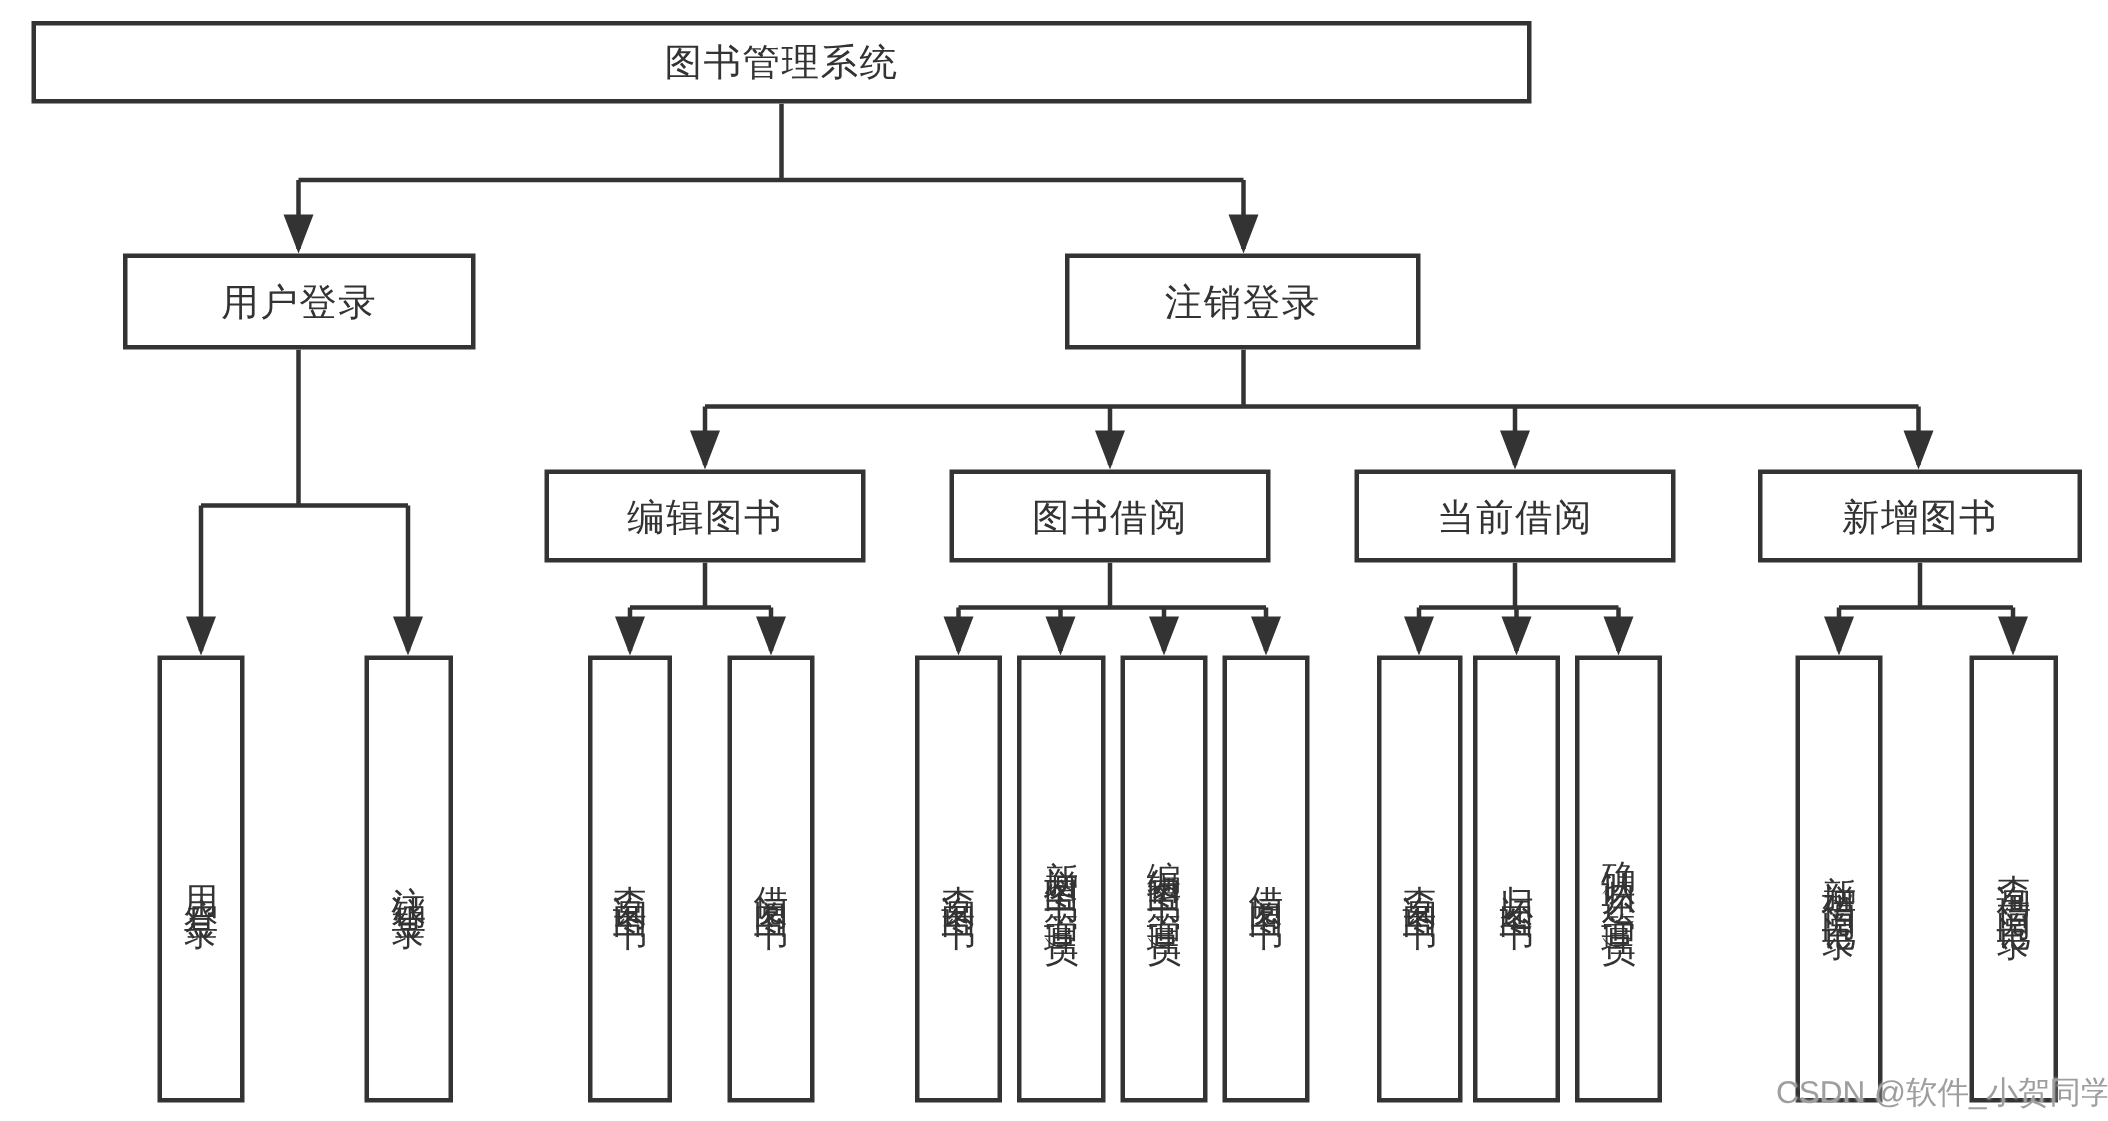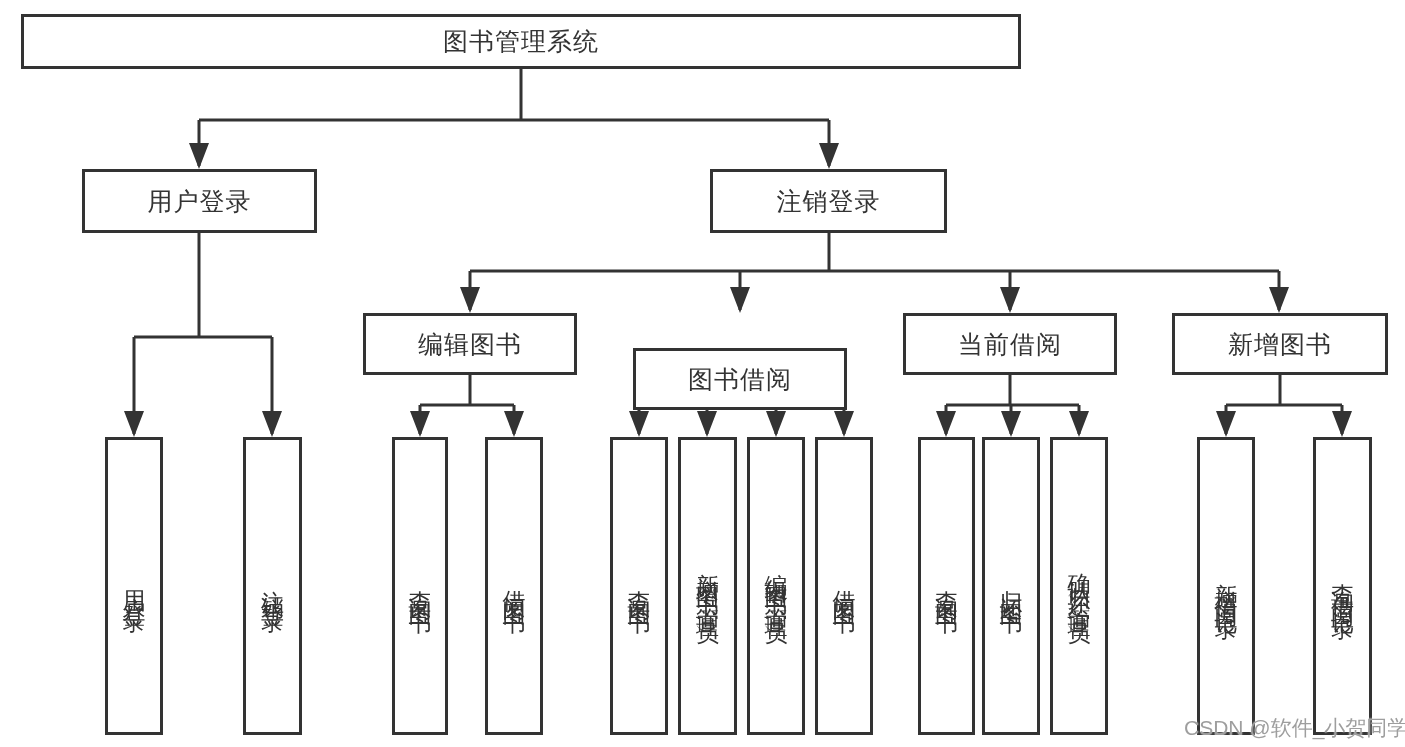--- a/index.html
+++ b/index.html
@@ -96,21 +96,21 @@
   <div class="box hbox" style="left:82px; top:169px; width:235px; height:64px;">
     <span>用户登录</span>
   </div>
   <div class="box hbox" style="left:710px; top:169px; width:237px; height:64px;">
     <span>注销登录</span>
   </div>
 
   <div class="box hbox" style="left:363px; top:313px; width:214px; height:62px;">
     <span>编辑图书</span>
   </div>
-  <div class="box hbox" style="left:633px; top:313px; width:214px; height:62px;margin-top:35px;">
+  <div class="box hbox" style="left:633px; top:313px; width:214px; height:62px;">
     <span>图书借阅</span>
   </div>
   <div class="box hbox" style="left:903px; top:313px; width:214px; height:62px;">
     <span>当前借阅</span>
   </div>
   <div class="box hbox" style="left:1172px; top:313px; width:216px; height:62px;">
     <span>新增图书</span>
   </div>
 
   <div class="box vbox" style="left:105px; top:437px; width:58px; height:298px;">

